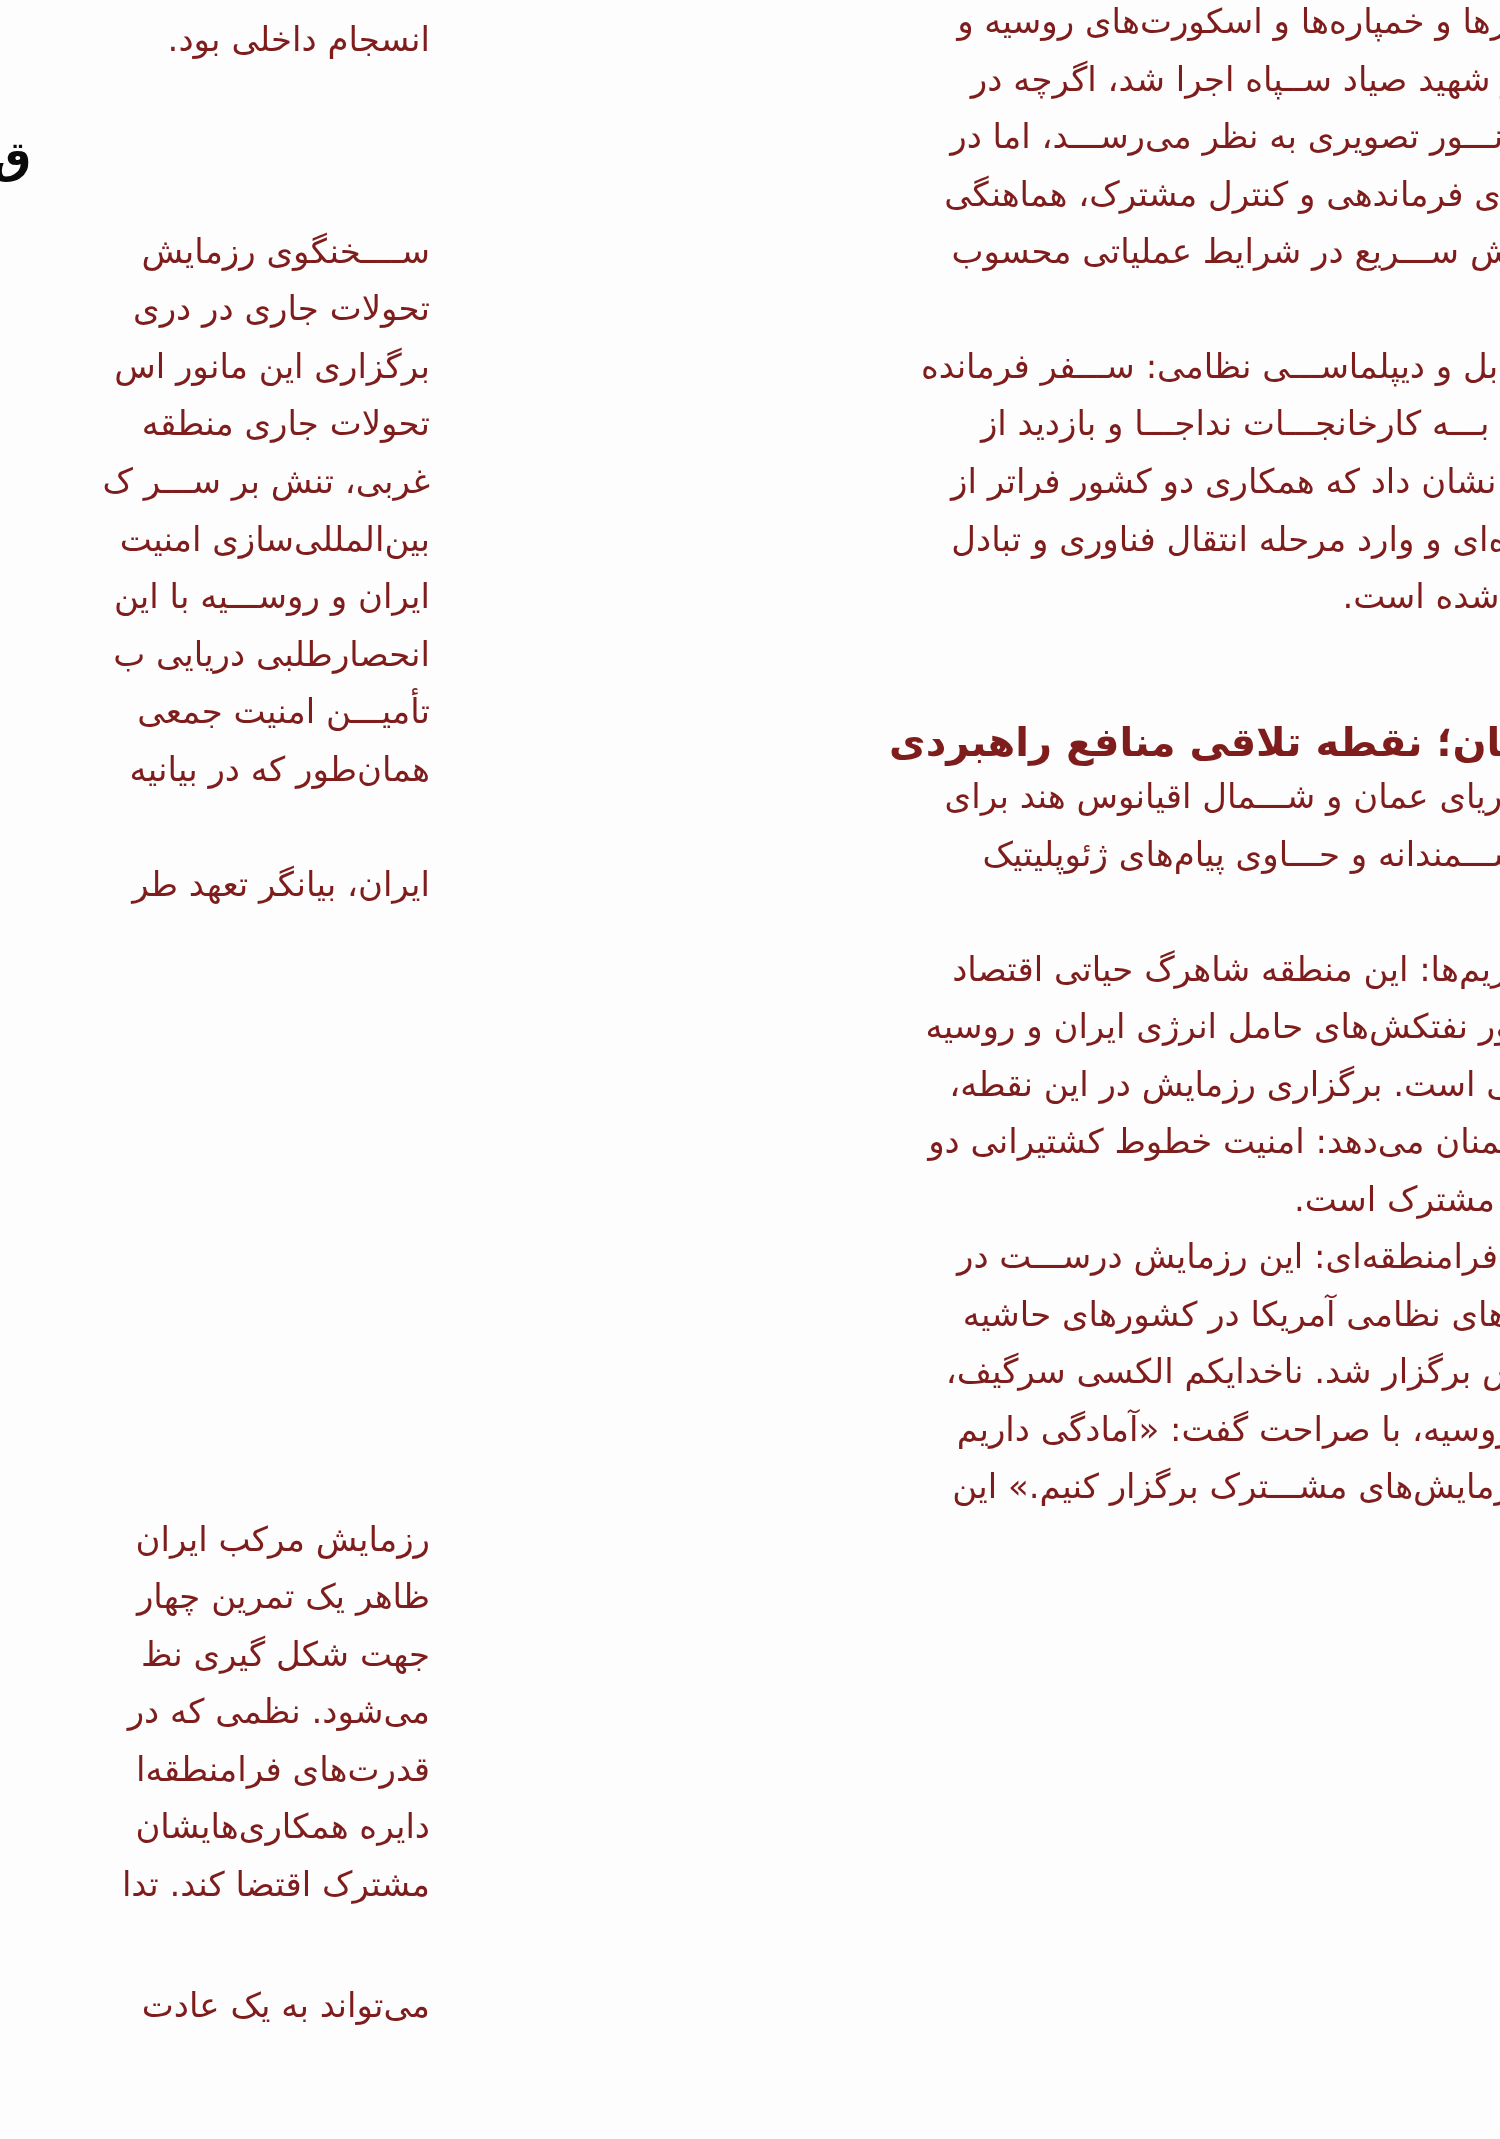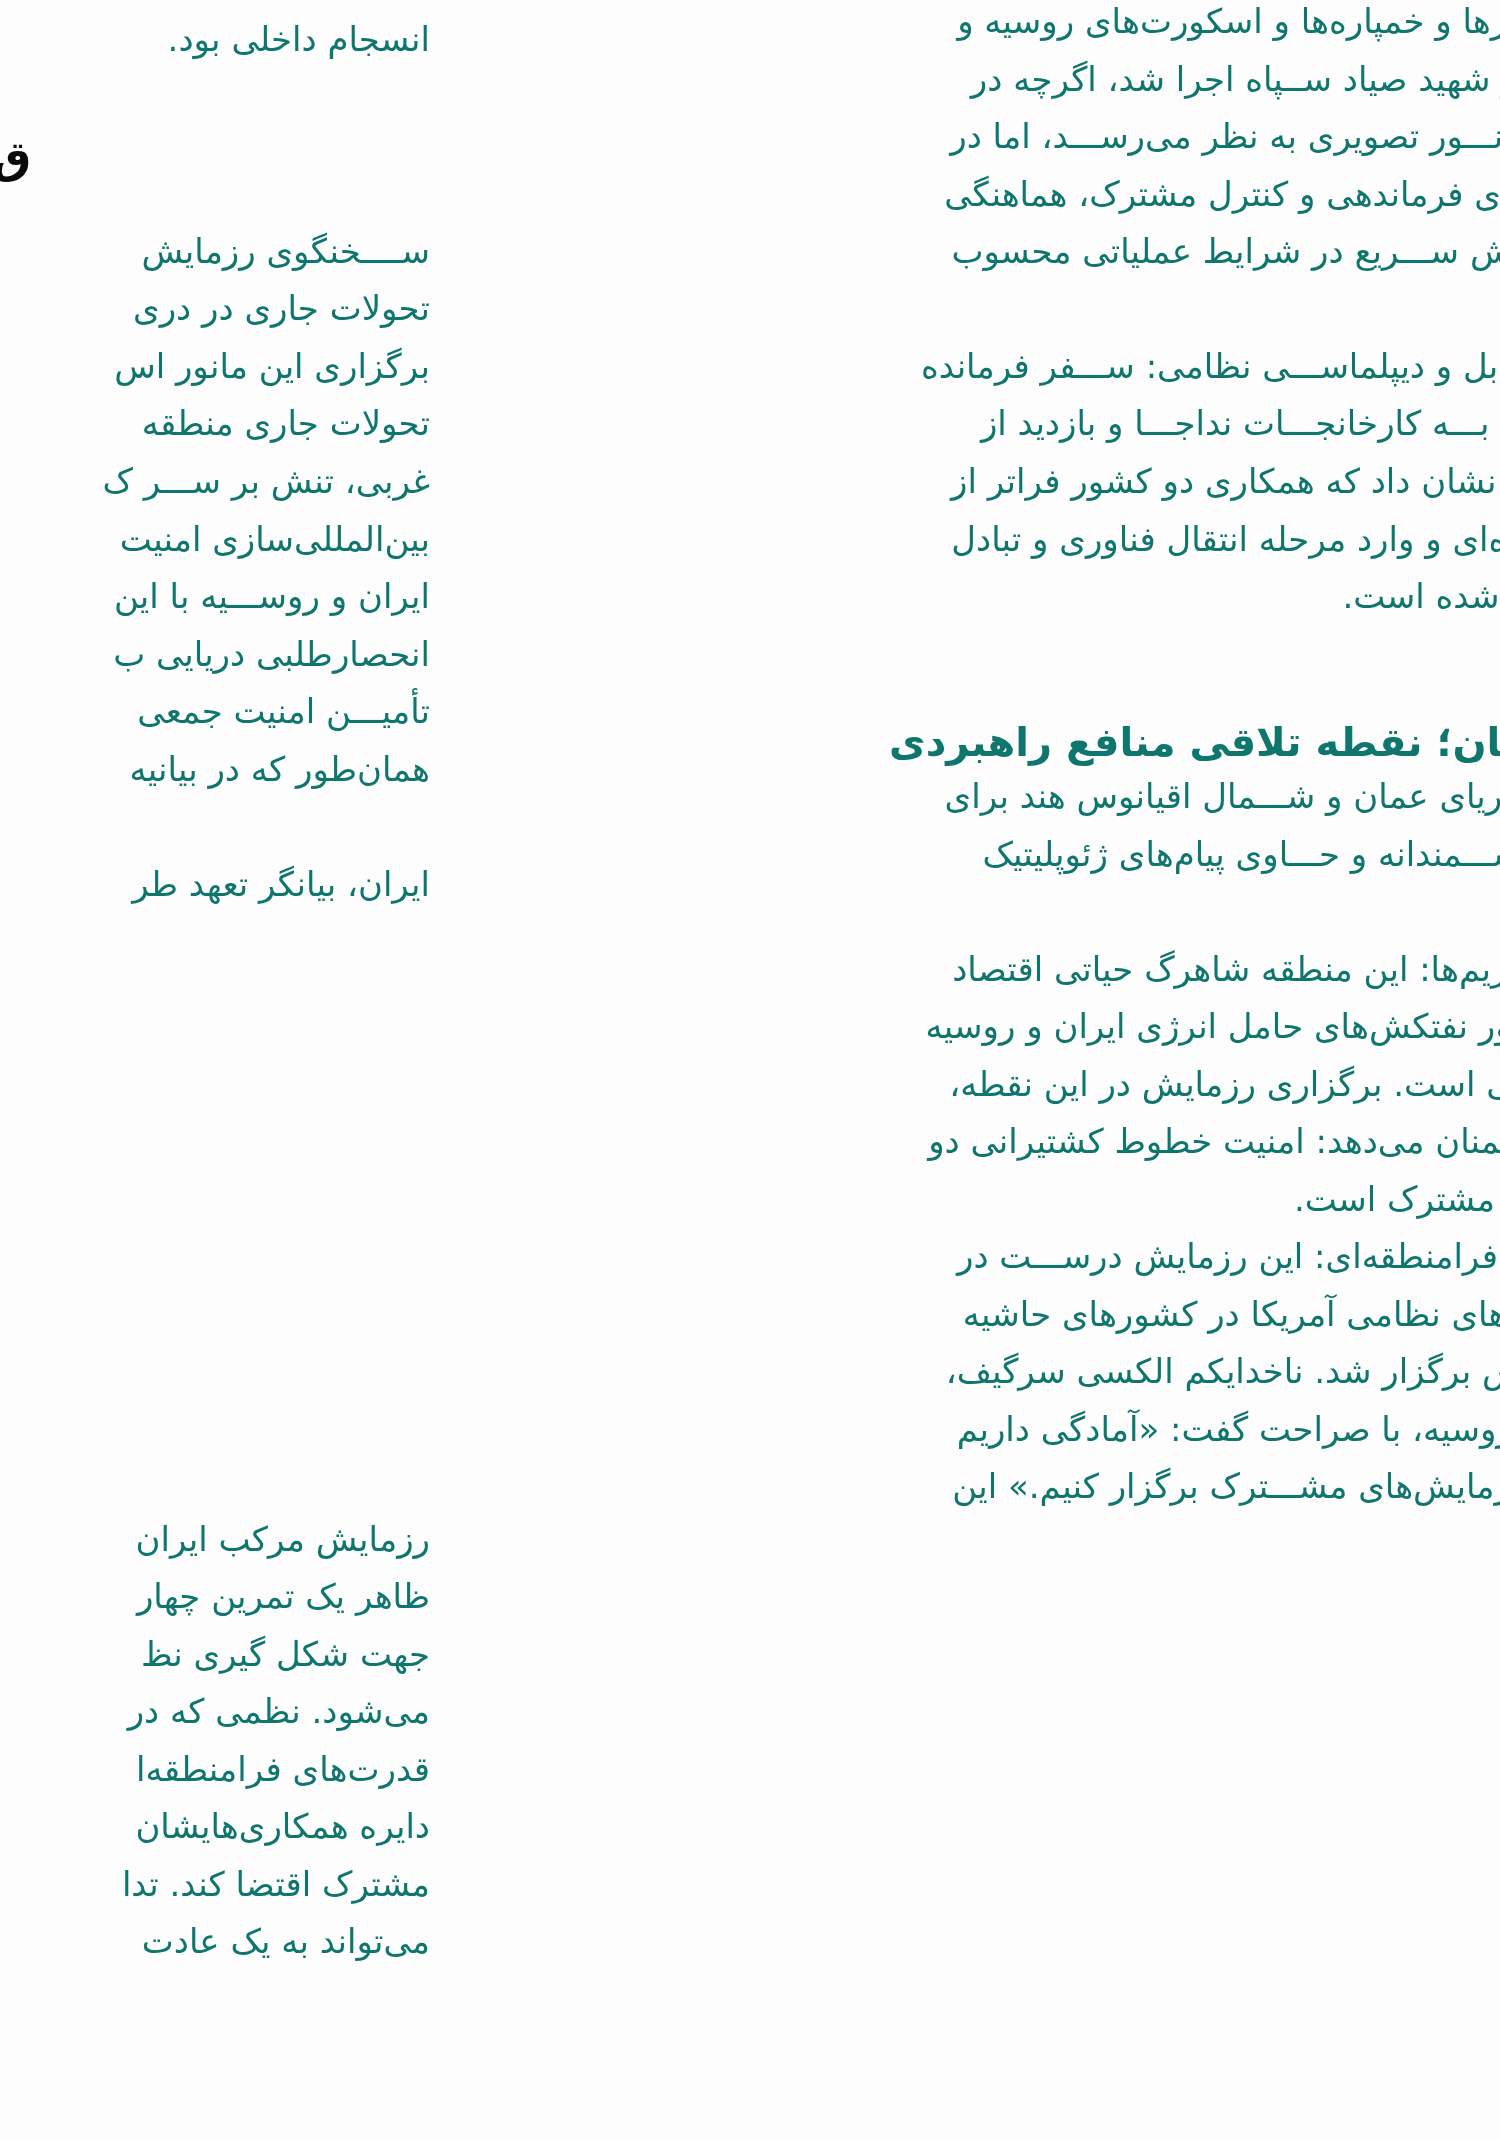--- a/index.html
+++ b/index.html
@@ -15,21 +15,21 @@
     width: 1500px;
     height: 2139px;
     overflow: hidden;
     background: #fdfdfd;
   }
   .col {
     position: absolute;
     top: 0;
     direction: rtl;
     font-family: "DejaVu Sans", sans-serif;
-    color: #0f766e;
+    color: #7f1d1d;
     font-size: 34px;
     overflow: hidden;
   }
   .col-left {
     left: 0;
     width: 432px;
     height: 2139px;
   }
   .col-right {
     left: 532px;
@@ -84,21 +84,21 @@
       <div class="line" style="top: 694px;">تأمیـــن امنیت جمعی</div>
       <div class="line" style="top: 752px;">همان‌طور که در بیانیه</div>
       <div class="line" style="top: 867px;">ایران، بیانگر تعهد طر</div>
       <div class="line" style="top: 1522px;">رزمایش مرکب ایران</div>
       <div class="line" style="top: 1579px;">ظاهر یک تمرین چهار</div>
       <div class="line" style="top: 1637px;">جهت شکل گیری نظ</div>
       <div class="line" style="top: 1694px;">می‌شود. نظمی که در</div>
       <div class="line" style="top: 1752px;">قدرت‌های فرامنطقه‌ا</div>
       <div class="line" style="top: 1809px;">دایره همکاری‌هایشان</div>
       <div class="line" style="top: 1867px;">مشترک اقتضا کند. تدا</div>
-      <div class="line" style="top: 1924px;">می‌تواند به یک عادت</div>
+      <div class="line" style="top: 1988px;">می‌تواند به یک عادت</div>
     </div>
 
   <div class="col col-right" id="col-right">
       <div class="line" style="top: 4px;">انداز لیزرها و خمپاره‌ها و اسکورت‌های روسیه و</div>
       <div class="line" style="top: 62px;">ی تندر و شهید صیاد ســپاه اجرا شد، اگرچه در</div>
       <div class="line" style="top: 119px;">فاً یک مانـــور تصویری به نظر می‌رســـد، اما در</div>
       <div class="line" style="top: 177px;">رونی برای فرماندهی و کنترل مشترک، هماهنگی</div>
       <div class="line" style="top: 234px;">ر و واکنش ســـریع در شرایط عملیاتی محسوب</div>
       <div class="line" style="top: 349px;">های متقابل و دیپلماســـی نظامی: ســـفر فرمانده</div>
       <div class="line" style="top: 406px;">روســـیه بـــه کارخانجـــات نداجـــا و بازدید از</div>

